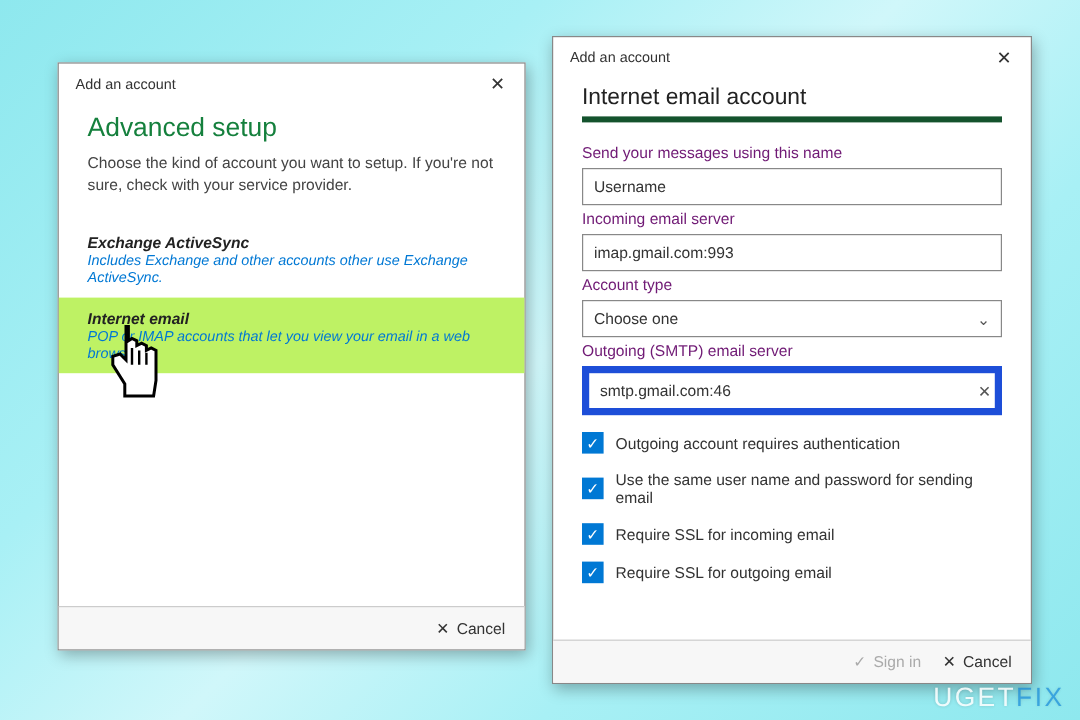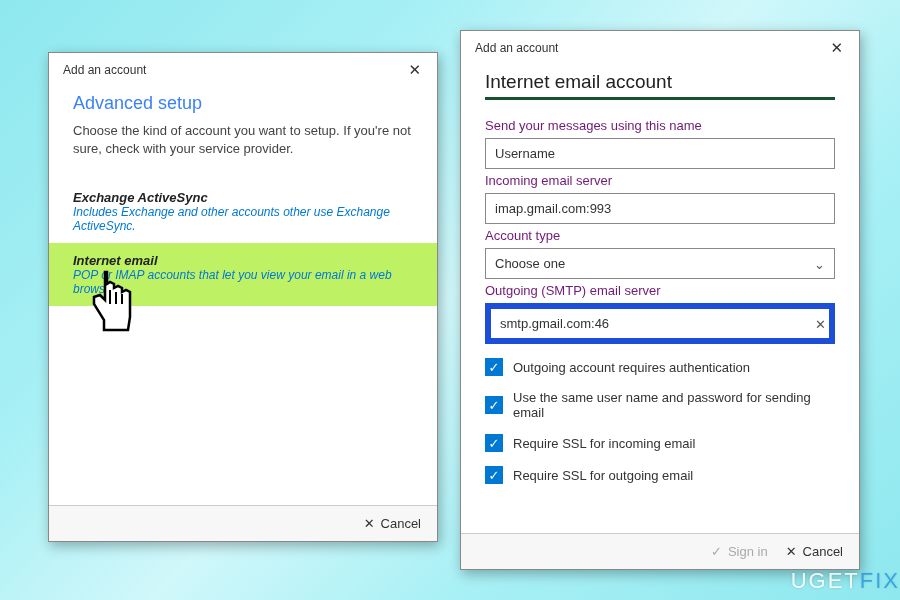--- a/index.html
+++ b/index.html
@@ -28,22 +28,22 @@
       color: #333;
       text-align: center;
     }
     .close-x {
       font-size: 15px;
       cursor: pointer;
       padding: 2px 6px;
       color: #333;
     }
     .dlg-body { padding: 6px 24px 10px 24px; }
-    .title-big { font-size: 18px; font-weight: 300; color: #3b82f6; margin-bottom: 8px; }
-    .subtitle-big { font-size: 19px; font-weight: 400; color: #222; margin-bottom: 14px; padding-bottom: 4px; border-bottom: 3px solid #14532d; display: inline-block; width: 100%; }
+    .title-big { font-size: 22px; font-weight: 300; color: #15803d; margin-bottom: 8px; }
+    .subtitle-big { font-size: 19px; font-weight: 400; color: #222; margin-bottom: 14px; padding-bottom: 4px; border-bottom: 5px solid #14532d; display: inline-block; width: 100%; }
     .desc-text { font-size: 13px; color: #444; line-height: 1.4; margin-bottom: 22px; }
     .option-row { padding: 10px 24px; margin: 0 -24px; font-style: italic; }
     .option-row.selected { background: #bef264; }
     .opt-title { font-size: 13px; font-weight: 600; color: #222; }
     .opt-desc { font-size: 12px; color: #0078d4; }
     .dlg-footer {
       position: absolute;
       bottom: 0;
       left: 0;
       right: 0;
@@ -108,21 +108,21 @@
     .input-wrap { position: relative; }
     .cursor-hand {
       position: absolute;
       left: 80px;
       top: 262px;
       z-index: 50;
     }
     .watermark {
       position: absolute;
       bottom: 6px;
-      right: 0;
+      right: 13px;
       color: #fff;
       font-size: 22px;
       font-weight: 300;
       letter-spacing: 2px;
       opacity: 0.85;
       text-shadow: 0 0 3px rgba(0,0,0,0.2);
     }
     .watermark span:last-child { color: #0078d4; opacity: 0.7; }
   </style>
 </head>

